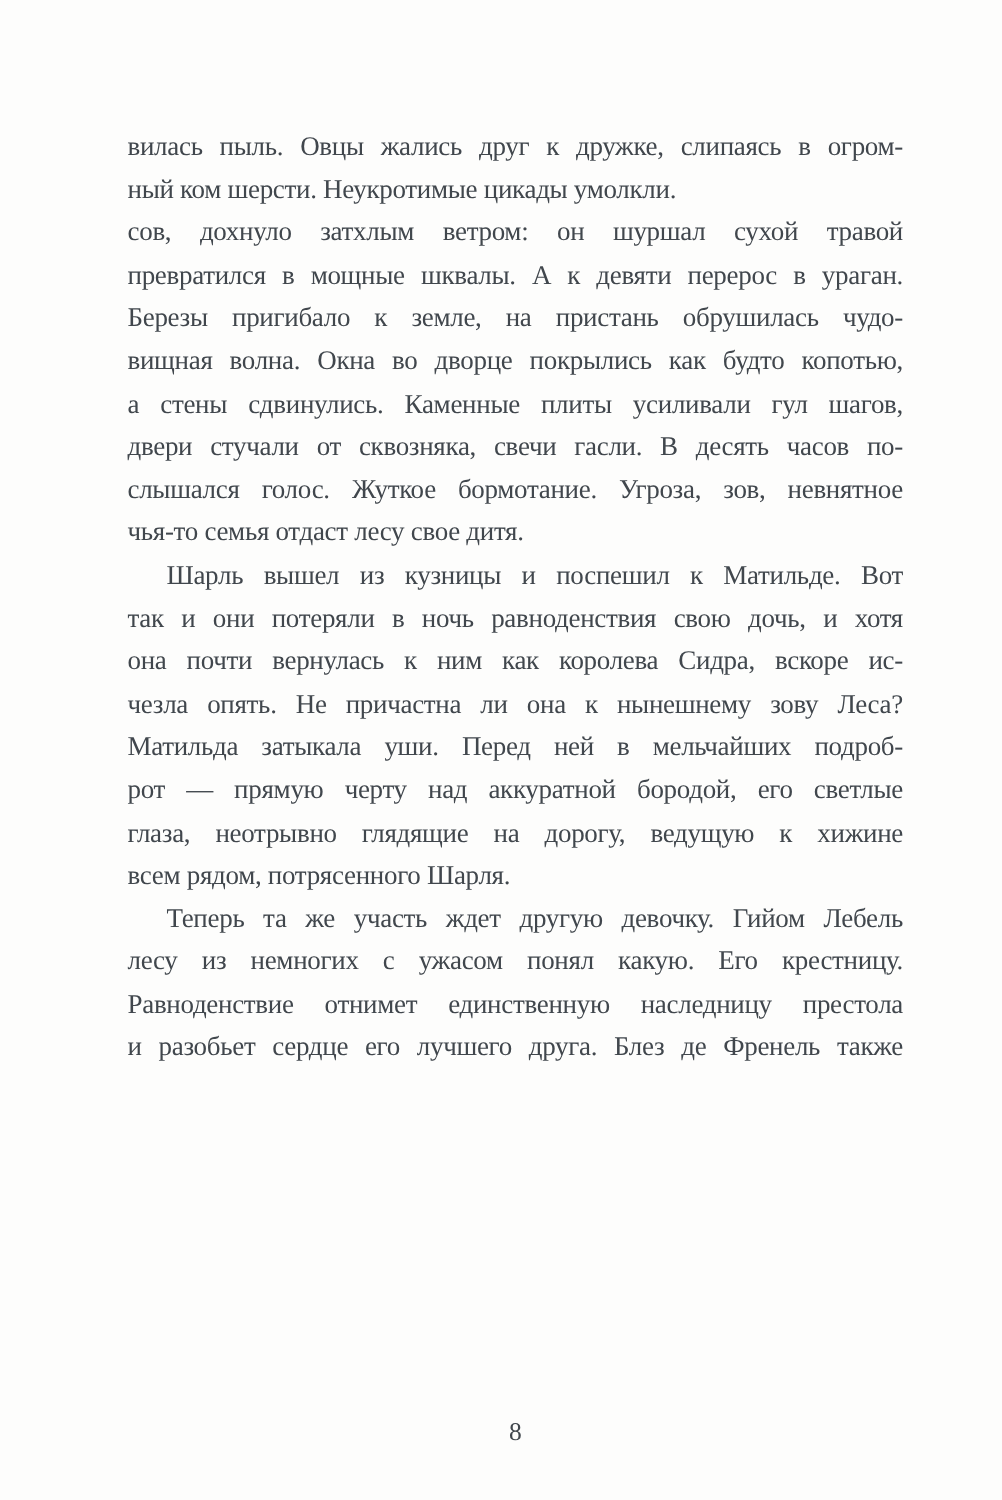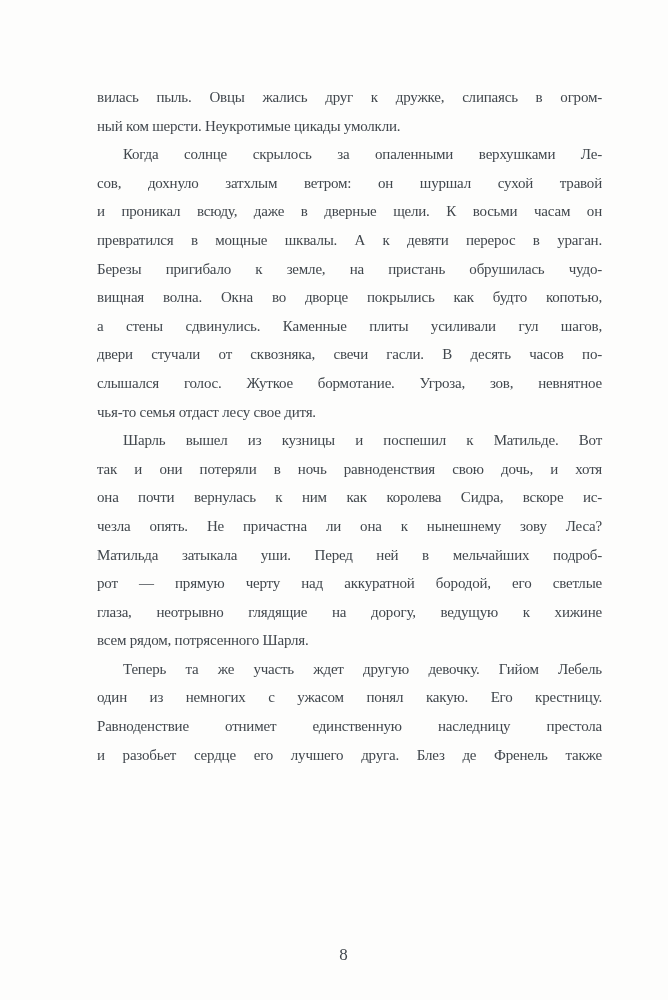--- a/index.html
+++ b/index.html
@@ -23,28 +23,27 @@
   .text-column {
     position: absolute;
     left: 85px;
     right: 66px;
     top: 83px;
   }
 
   .paragraph { display: block; }
 
   .line {
-    font-size: 15px;
+    font-size: 18px;
     line-height: 28.6px;
     letter-spacing: -0.2px;
     text-align: justify;
     text-align-last: justify;
     white-space: normal;
     color: var(--ink, #41474d);
-    margin-left: 12px;
   }
 
   .line.indent { text-indent: 26px; }
 
   .line.endline {
     text-align: center;
     text-align-last: left;
   }
 
   .page-number {
@@ -61,42 +60,40 @@
 </head>
 <body style="background: rgb(253, 253, 252);">
 
 <div class="book-page" style="background: rgb(253, 253, 252);">
   <div class="text-column">
       <div class="paragraph">
         <div class="line">вилась пыль. Овцы жались друг к дружке, слипаясь в огром-</div>
         <div class="line endline">ный ком шерсти. Неукротимые цикады умолкли.</div>
       </div>
       <div class="paragraph">
-        <div class="line indent">Когда солнце скрылось за опаленными верхушками Ле-</div>
         <div class="line">сов, дохнуло затхлым ветром: он шуршал сухой травой</div>
-        <div class="line">и проникал всюду, даже в дверные щели. К восьми часам он</div>
         <div class="line">превратился в мощные шквалы. А к девяти перерос в ураган.</div>
         <div class="line">Березы пригибало к земле, на пристань обрушилась чудо-</div>
         <div class="line">вищная волна. Окна во дворце покрылись как будто копотью,</div>
         <div class="line">а стены сдвинулись. Каменные плиты усиливали гул шагов,</div>
         <div class="line">двери стучали от сквозняка, свечи гасли. В десять часов по-</div>
         <div class="line">слышался голос. Жуткое бормотание. Угроза, зов, невнятное</div>
         <div class="line endline">чья-то семья отдаст лесу свое дитя.</div>
       </div>
       <div class="paragraph">
         <div class="line indent">Шарль вышел из кузницы и поспешил к Матильде. Вот</div>
         <div class="line">так и они потеряли в ночь равноденствия свою дочь, и хотя</div>
         <div class="line">она почти вернулась к ним как королева Сидра, вскоре ис-</div>
         <div class="line">чезла опять. Не причастна ли она к нынешнему зову Леса?</div>
         <div class="line">Матильда затыкала уши. Перед ней в мельчайших подроб-</div>
         <div class="line">рот — прямую черту над аккуратной бородой, его светлые</div>
         <div class="line">глаза, неотрывно глядящие на дорогу, ведущую к хижине</div>
         <div class="line endline">всем рядом, потрясенного Шарля.</div>
       </div>
       <div class="paragraph">
         <div class="line indent">Теперь та же участь ждет другую девочку. Гийом Лебель</div>
-        <div class="line">один из немногих с ужасом понял какую. Его крестницу.</div>
+        <div class="line">лесу из немногих с ужасом понял какую. Его крестницу.</div>
         <div class="line">Равноденствие отнимет единственную наследницу престола</div>
         <div class="line">и разобьет сердце его лучшего друга. Блез де Френель также</div>
       </div>
     </div>
   <div class="page-number">8</div>
 </div>
 
 </body></html>

